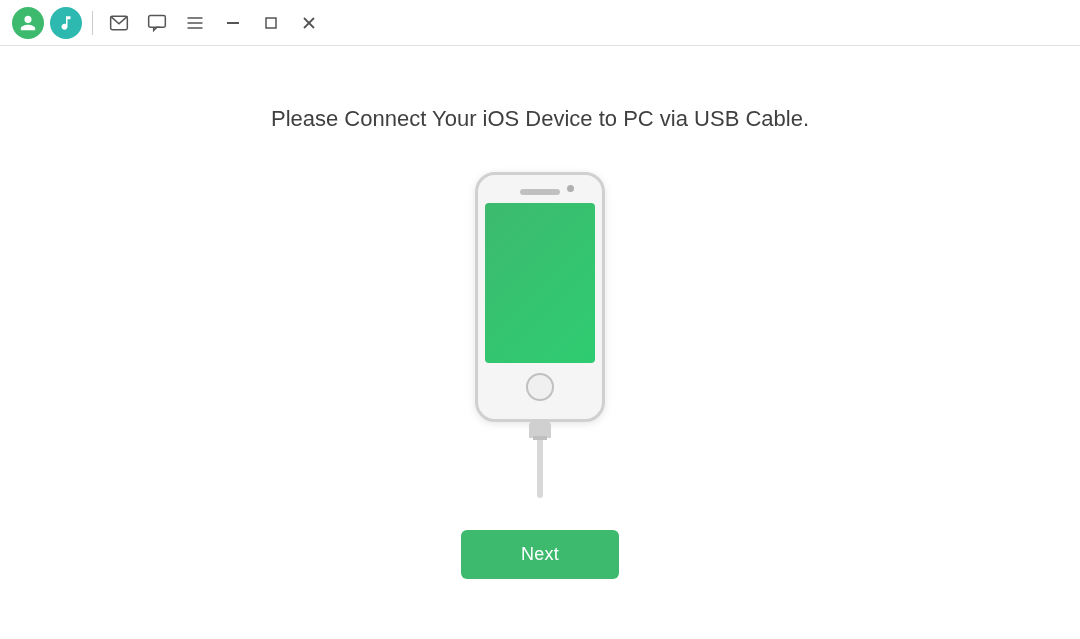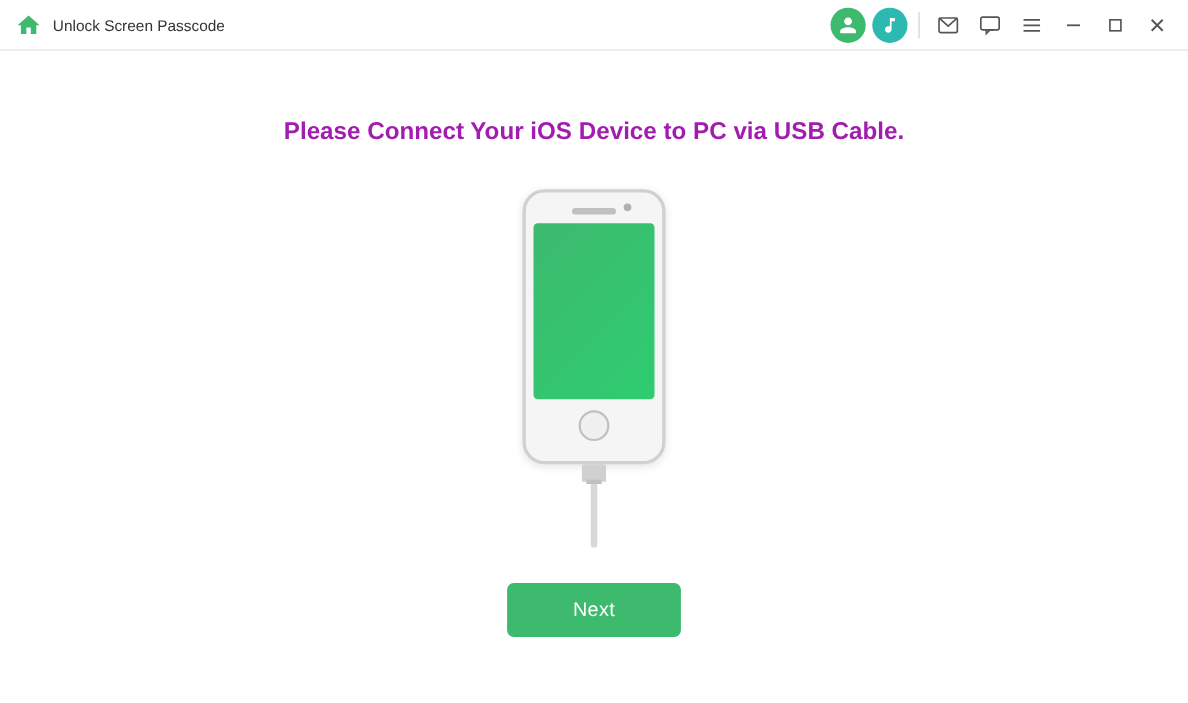--- a/index.html
+++ b/index.html
@@ -87,24 +87,24 @@
     .main-content {
       flex: 1;
       display: flex;
       flex-direction: column;
       align-items: center;
       justify-content: center;
       padding: 20px;
     }
     .instruction-text {
       font-size: 22px;
-      color: #a21caf;
+      color: #404040;
       margin-bottom: 40px;
       text-align: center;
-      font-weight: 700;
+      font-weight: 400;
     }
 
     
     .phone-wrap {
       display: flex;
       flex-direction: column;
       align-items: center;
       margin-bottom: 32px;
     }
     .phone-body {
@@ -192,28 +192,20 @@
       font-weight: 500;
       letter-spacing: 0.3px;
       transition: background 0.2s;
       text-align: right;
     }
   </style>
 </head>
 <body>
 
 <div class="title-bar">
-  <div class="title-bar-left">
-    <div class="home-icon-wrap">
-      <svg class="home-svg" viewBox="0 0 24 24" fill="#3dba6e" xmlns="http://www.w3.org/2000/svg">
-        <path d="M10 20v-6h4v6h5v-8h3L12 3 2 12h3v8z"></path>
-      </svg>
-    </div>
-    <span class="title-text">Unlock Screen Passcode</span>
-  </div>
   <div class="title-bar-right">
 
     <div class="tb-icon green-bg">
       <svg width="18" height="18" viewBox="0 0 24 24" fill="white">
         <path d="M12 12c2.7 0 4.8-2.1 4.8-4.8S14.7 2.4 12 2.4 7.2 4.5 7.2 7.2 9.3 12 12 12zm0 2.4c-3.2 0-9.6 1.6-9.6 4.8v2.4h19.2v-2.4c0-3.2-6.4-4.8-9.6-4.8z"></path>
       </svg>
     </div>
 
     <div class="tb-icon teal-bg">
       <svg width="18" height="18" viewBox="0 0 24 24" fill="white">

